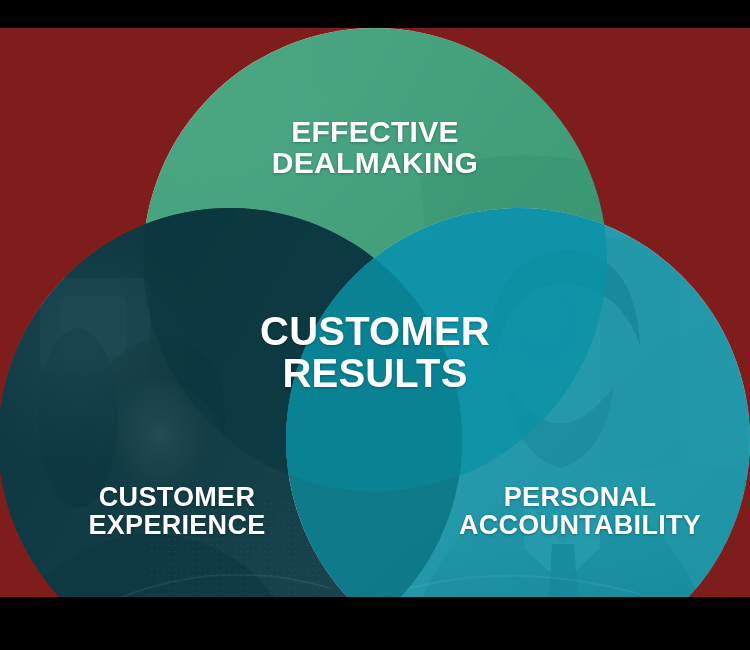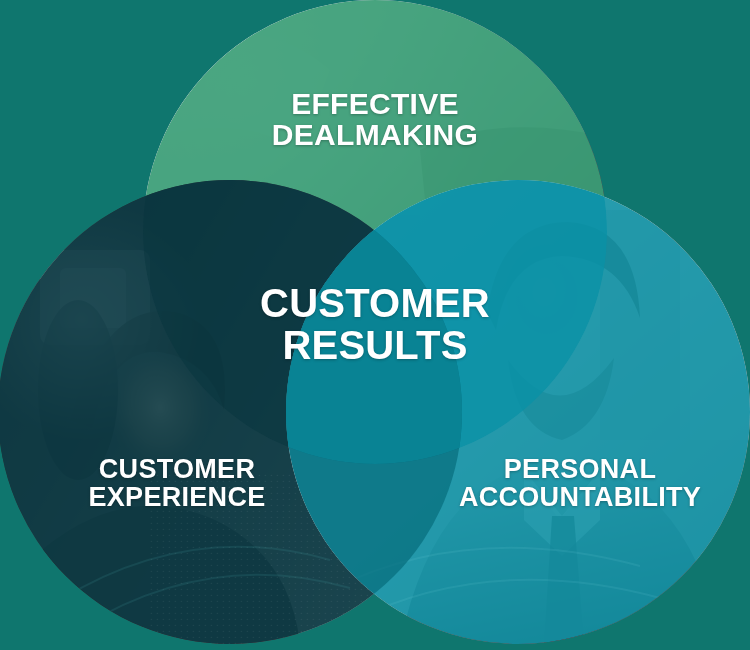--- a/index.html
+++ b/index.html
@@ -11,23 +11,24 @@
   body {
     width: 750px;
     height: 650px;
     overflow: hidden;
     font-family: "Liberation Sans", sans-serif;
   }
 
   #venn-stage {
     position: relative;
     width: 750px;
-    height: 650px;
-    background: #0f766e;
+    height: 569px;
+    background: #7f1d1d;
     overflow: hidden;
+    margin-top: 28px;
   }
 
   #venn-svg {
     position: absolute;
     left: 0;
     top: 0;
     width: 750px;
     height: 650px;
     display: block;
   }

